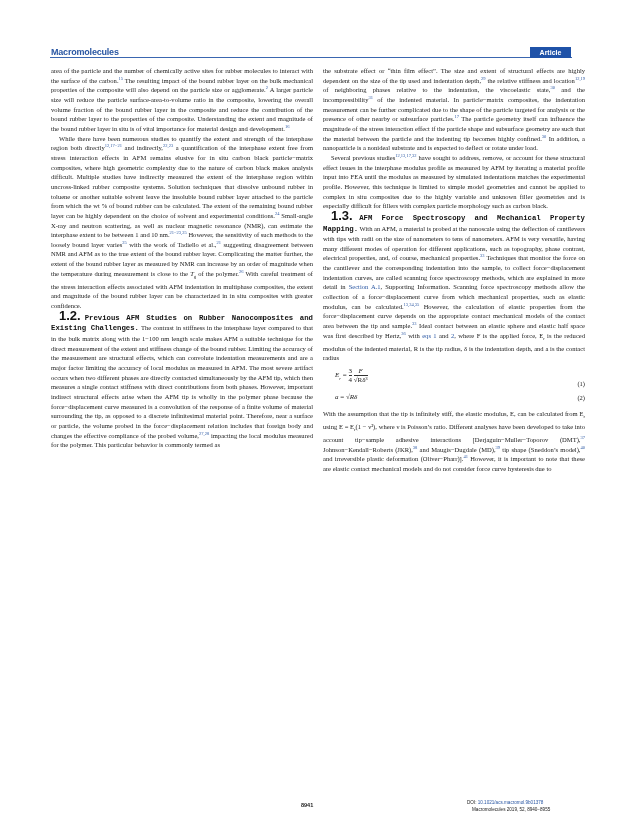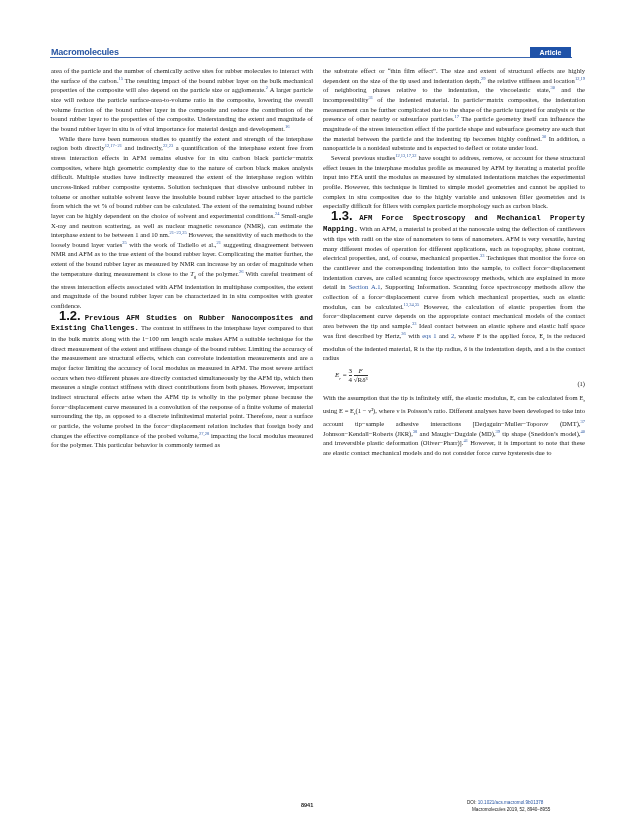--- a/index.html
+++ b/index.html
@@ -49,19 +49,23 @@
   <p class="indent"><span class="sec-head">1.3.</span> <span class="sec-title">AFM Force Spectroscopy and Mechanical Property Mapping.</span><span> With an AFM, a material is probed at the nanoscale using the deflection of cantilevers with tips with radii on the size of nanometers to tens of nanometers. AFM is very versatile, having many different modes of operation for different applications, such as topography, phase contrast, electrical properties, and, of course, mechanical properties.</span><sup class="ref">33</sup><span> Techniques that monitor the force on the cantilever and the corresponding indentation into the sample, to collect force−displacement indentation curves, are called scanning force spectroscopy methods, which are explained in more detail in </span><span class="ref">Section A.1</span><span>, Supporting Information. Scanning force spectroscopy methods allow the collection of a force−displacement curve from which mechanical properties, such as elastic modulus, can be calculated.</span><sup class="ref">13,34,35</sup><span> However, the calculation of elastic properties from the force−displacement curve depends on the appropriate contact mechanical models of the contact area between the tip and sample.</span><sup class="ref">33</sup><span> Ideal contact between an elastic sphere and elastic half space was first described by Hertz,</span><sup class="ref">36</sup><span> with </span><span class="ref">eqs 1</span><span> and </span><span class="ref">2</span><span>, where F is the applied force, E</span><sub style="font-size:4.5px">r</sub><span> is the reduced modulus of the indented material, R is the tip radius, δ is the indentation depth, and a is the contact radius</span></p>
 
   <div class="eq">
     <div class="eq-body">
       <span>E</span><sub style="font-size:4.5px">r</sub><span style="font-style:normal"> = </span>
       <span class="frac"><span>3</span><span class="den">4</span></span>
       <span class="frac"><span style="font-style:italic">F</span><span class="den" style="">√Rδ³</span></span>
     </div>
     <div class="eq-num">(1)</div>
   </div>
+  <div class="eq2">
+    <div class="eq-body"><span>a</span><span style="font-style:normal"> = </span><span>√Rδ</span></div>
+    <div class="eq-num">(2)</div>
+  </div>
 
   <p><span>With the assumption that the tip is infinitely stiff, the elastic modulus, E, can be calculated from E</span><sub style="font-size:4.5px">r</sub><span> using E = E</span><sub style="font-size:4.5px">r</sub><span>(1 − ν²), where ν is Poisson’s ratio. Different analyses have been developed to take into account tip−sample adhesive interactions [Derjaguin−Muller−Toporov (DMT),</span><sup class="ref">37</sup><span> Johnson−Kendall−Roberts (JKR),</span><sup class="ref">38</sup><span> and Maugis−Dugdale (MD),</span><sup class="ref">39</sup><span> tip shape (Sneddon’s model),</span><sup class="ref">40</sup><span> and irreversible plastic deformation (Oliver−Pharr)].</span><sup class="ref">41</sup><span> However, it is important to note that these are elastic contact mechanical models and do not consider force curve hysteresis due to</span></p>
 </div>
 
 <div class="footer-page">8941</div>
 <div class="footer-doi"><span>DOI: </span><span class="doi-link">10.1021/acs.macromol.9b01378</span></div>
 <div class="footer-cite">Macromolecules 2019, 52, 8940−8955</div>
 
 </body></html>

